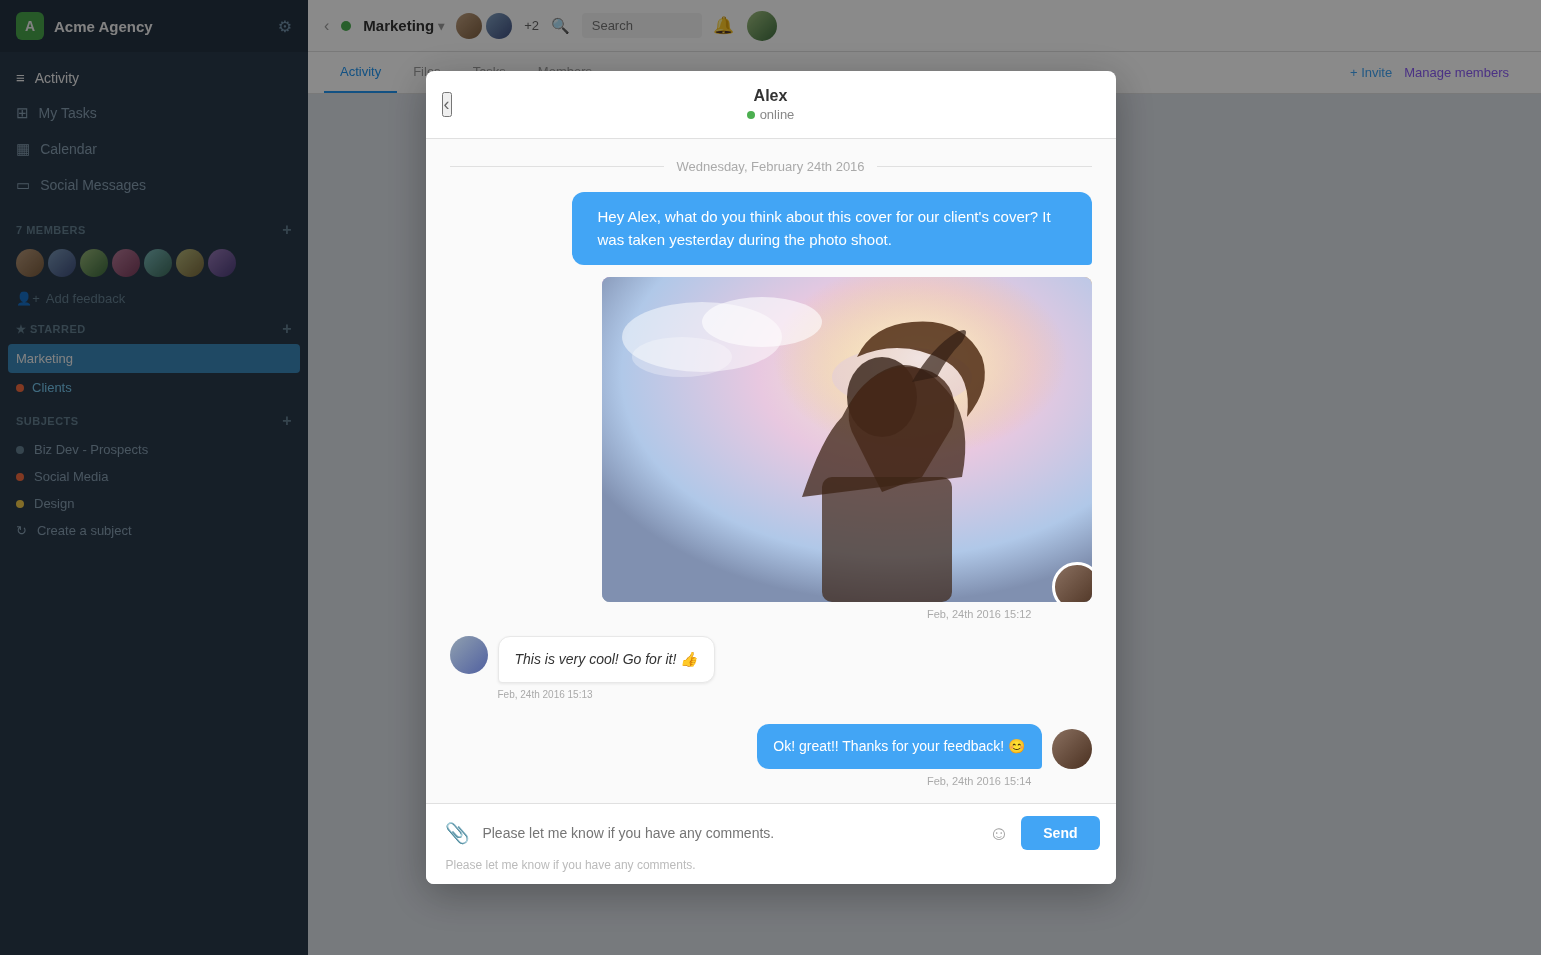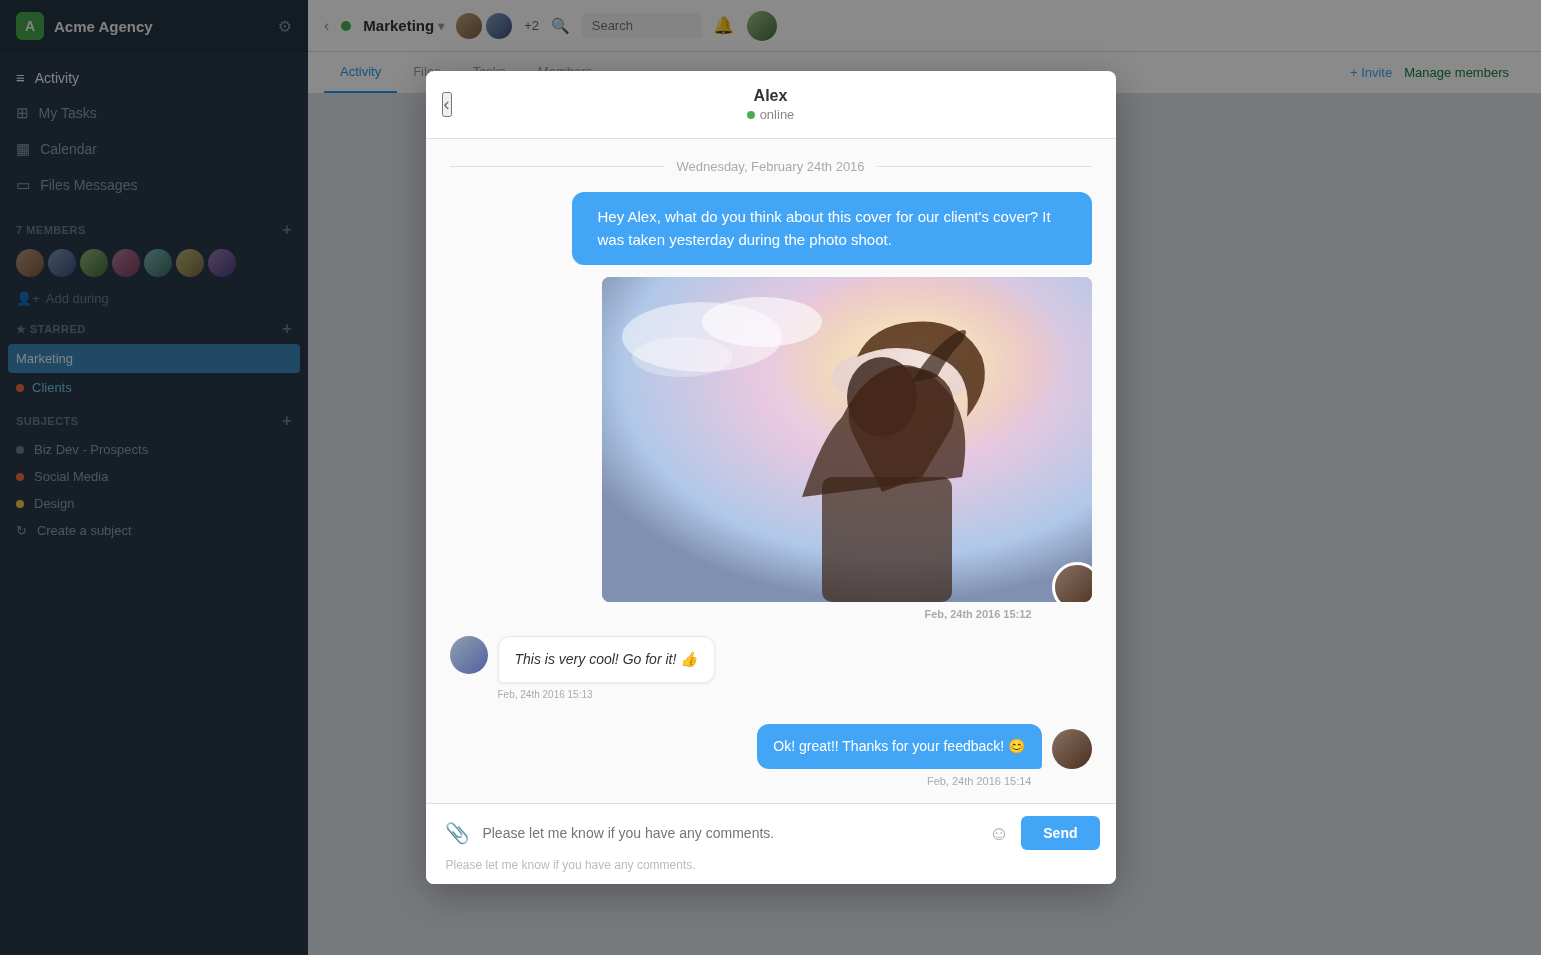--- a/index.html
+++ b/index.html
@@ -467,40 +467,40 @@
     <div class="nav-item">
       <span class="nav-item-icon">⊞</span>
       <span>My Tasks</span>
     </div>
     <div class="nav-item">
       <span class="nav-item-icon">▦</span>
       <span>Calendar</span>
     </div>
     <div class="nav-item">
       <span class="nav-item-icon">▭</span>
-      <span>Files Messages</span>
+      <span>Social Messages</span>
     </div>
   </div>
 
   <div class="sidebar-section-header">
     <span>7 MEMBERS</span>
     <span class="add-btn">+</span>
   </div>
   <div class="members-row">
     <div class="member-avatar av1"></div>
     <div class="member-avatar av2"></div>
     <div class="member-avatar av3"></div>
     <div class="member-avatar av4"></div>
     <div class="member-avatar av5"></div>
     <div class="member-avatar av6"></div>
     <div class="member-avatar av7"></div>
   </div>
   <div class="add-members-btn">
     <span>👤+</span>
-    <span>Add during</span>
+    <span>Add feedback</span>
   </div>
 
   <div class="sidebar-section-header">
     <span>★ STARRED</span>
     <span class="add-btn">+</span>
   </div>
   <div class="starred-item active">
     <span>Marketing</span>
   </div>
   <div class="starred-item">
@@ -559,21 +559,21 @@
       <span>Files</span>
     </div>
     <div class="tab">
       <span>Tasks</span>
     </div>
     <div class="tab">
       <span>Members</span>
     </div>
     <div style="margin-left:auto; display:flex; align-items:center; gap:12px; padding-right:16px;text-align:right;">
       <span style="font-size:13px; color:#42a5f5; cursor:pointer; display:flex; align-items:center; gap:4px;">+ Invite</span>
-      <span style="font-size:13px; color:#15803d; cursor:pointer;">Manage members</span>
+      <span style="font-size:13px; color:#8b5cf6; cursor:pointer;">Manage members</span>
     </div>
   </div>
 </div>
 
 <div class="overlay">
   <div class="modal">
 
     <div class="modal-header">
       <button class="modal-back-btn">
         <span>‹</span>
@@ -596,21 +596,21 @@
       </div>
 
       <div class="message-group">
         <div class="msg-outgoing">
           <div class="msg-bubble-blue">
             <span>Hey Alex, what do you think about this cover for our client's cover? It was taken yesterday during the photo shoot.</span>
           </div>
         </div>
       </div>
 
-      <div style="padding: 0 24px 0 24px; font-weight: bold;">
+      <div style="padding: 0 24px 0 24px;">
         <div class="msg-image-container">
           <div class="msg-image">
             <div class="msg-image-inner">
 
               <svg width="490" height="325" viewBox="0 0 490 325" xmlns="http://www.w3.org/2000/svg" style="position:absolute;top:0;left:0;">
                 <defs>
                   <radialGradient id="skyGrad" cx="60%" cy="30%" r="70%">
                     <stop offset="0%" stop-color="#f5e8d0"></stop>
                     <stop offset="40%" stop-color="#e8c8e0"></stop>
                     <stop offset="80%" stop-color="#b0c8e8"></stop>

